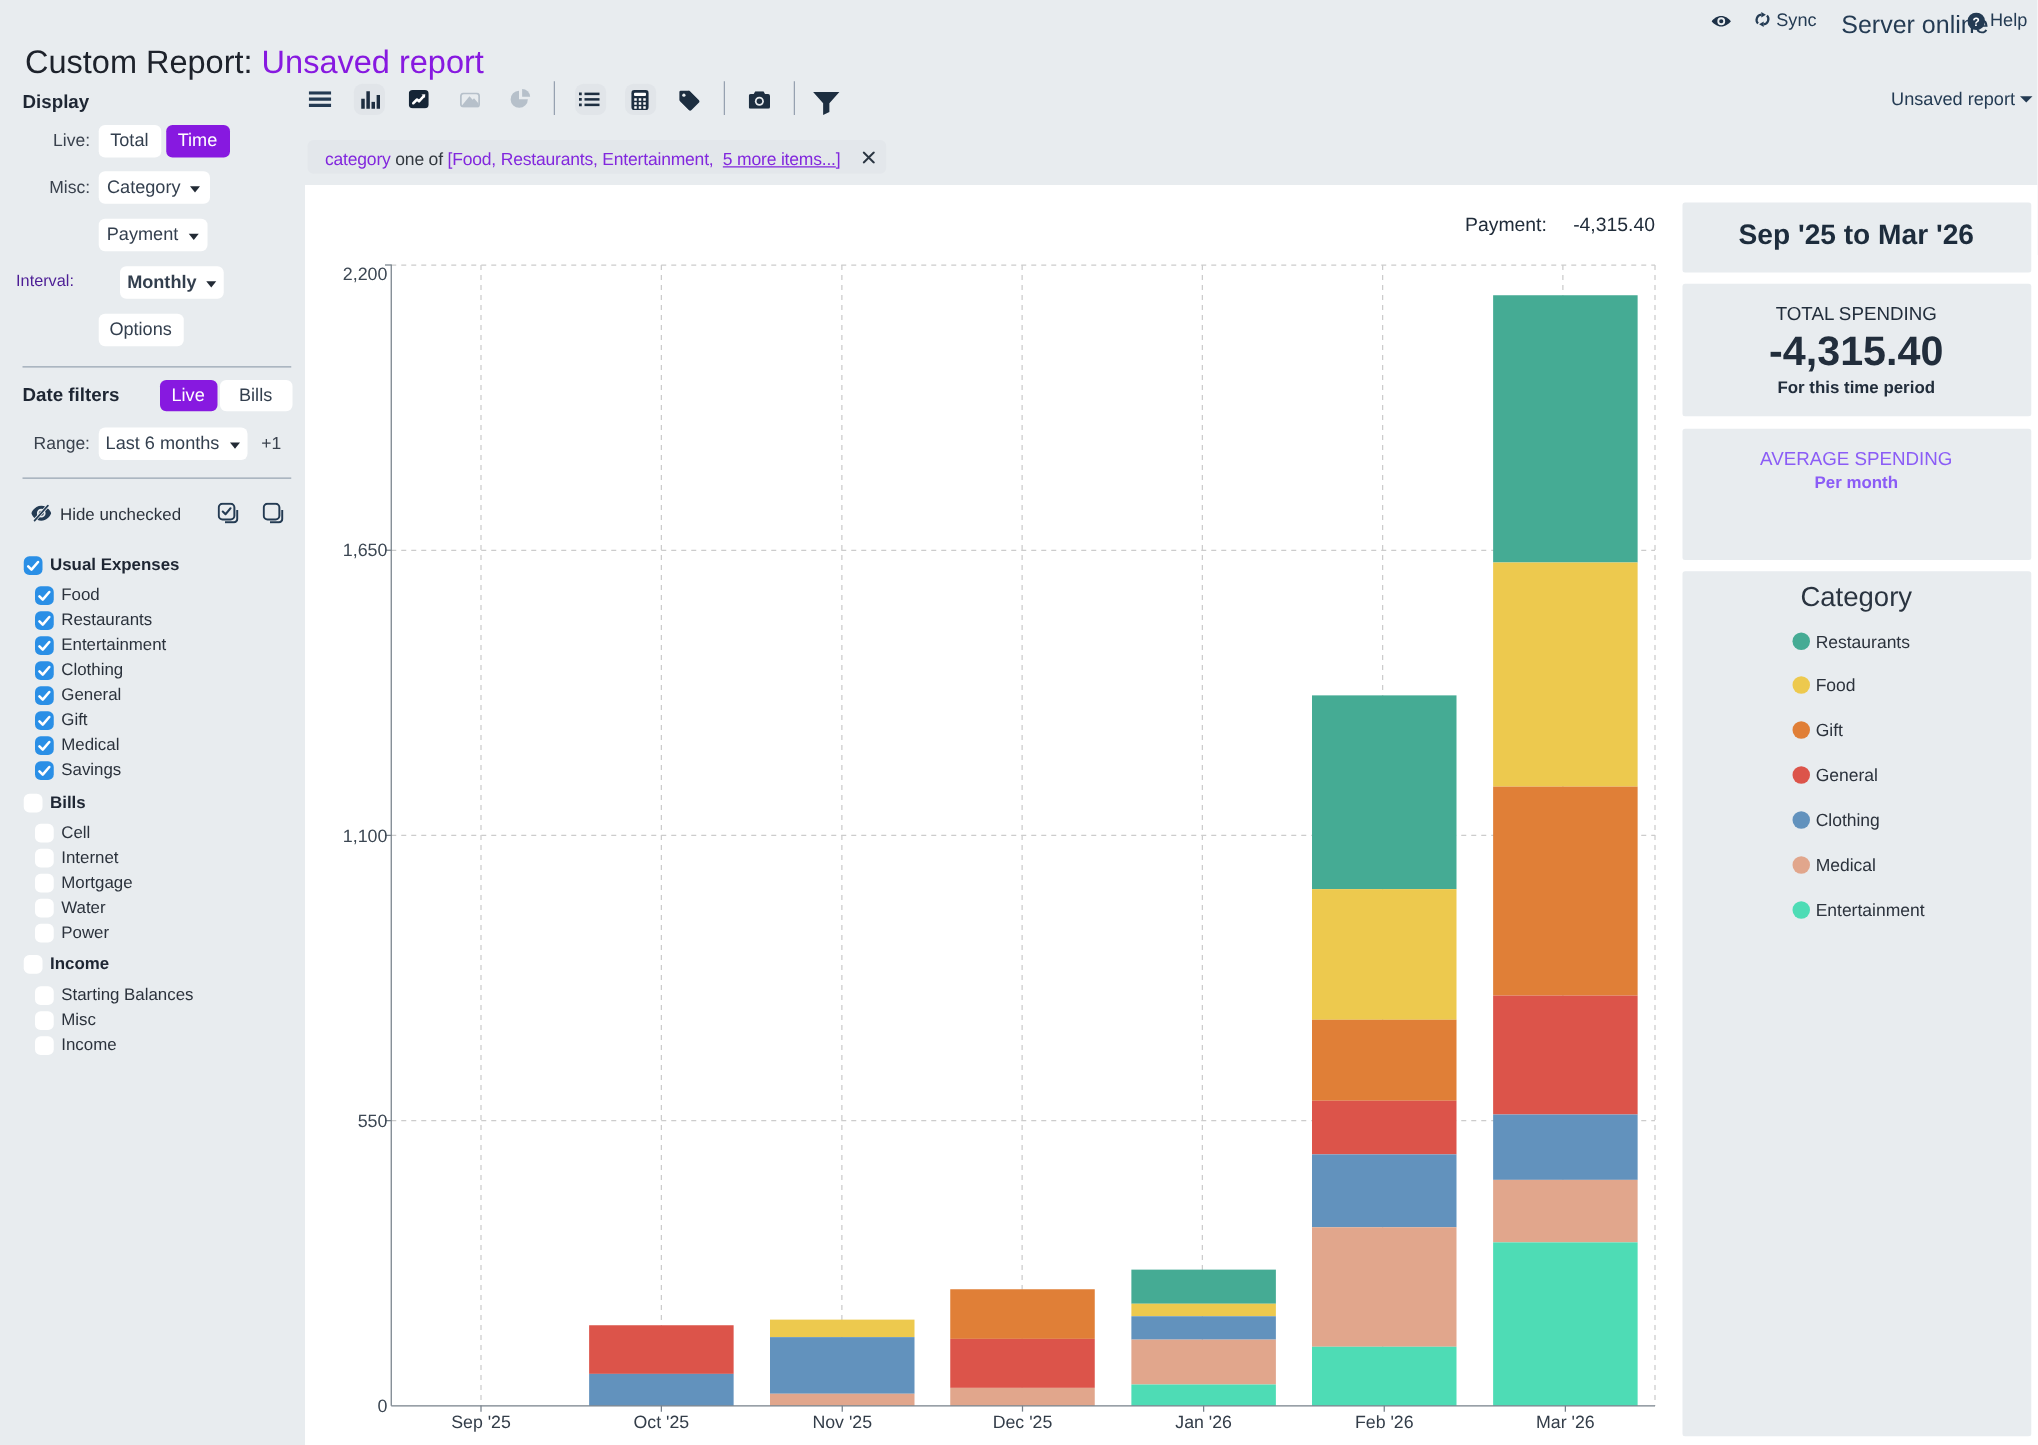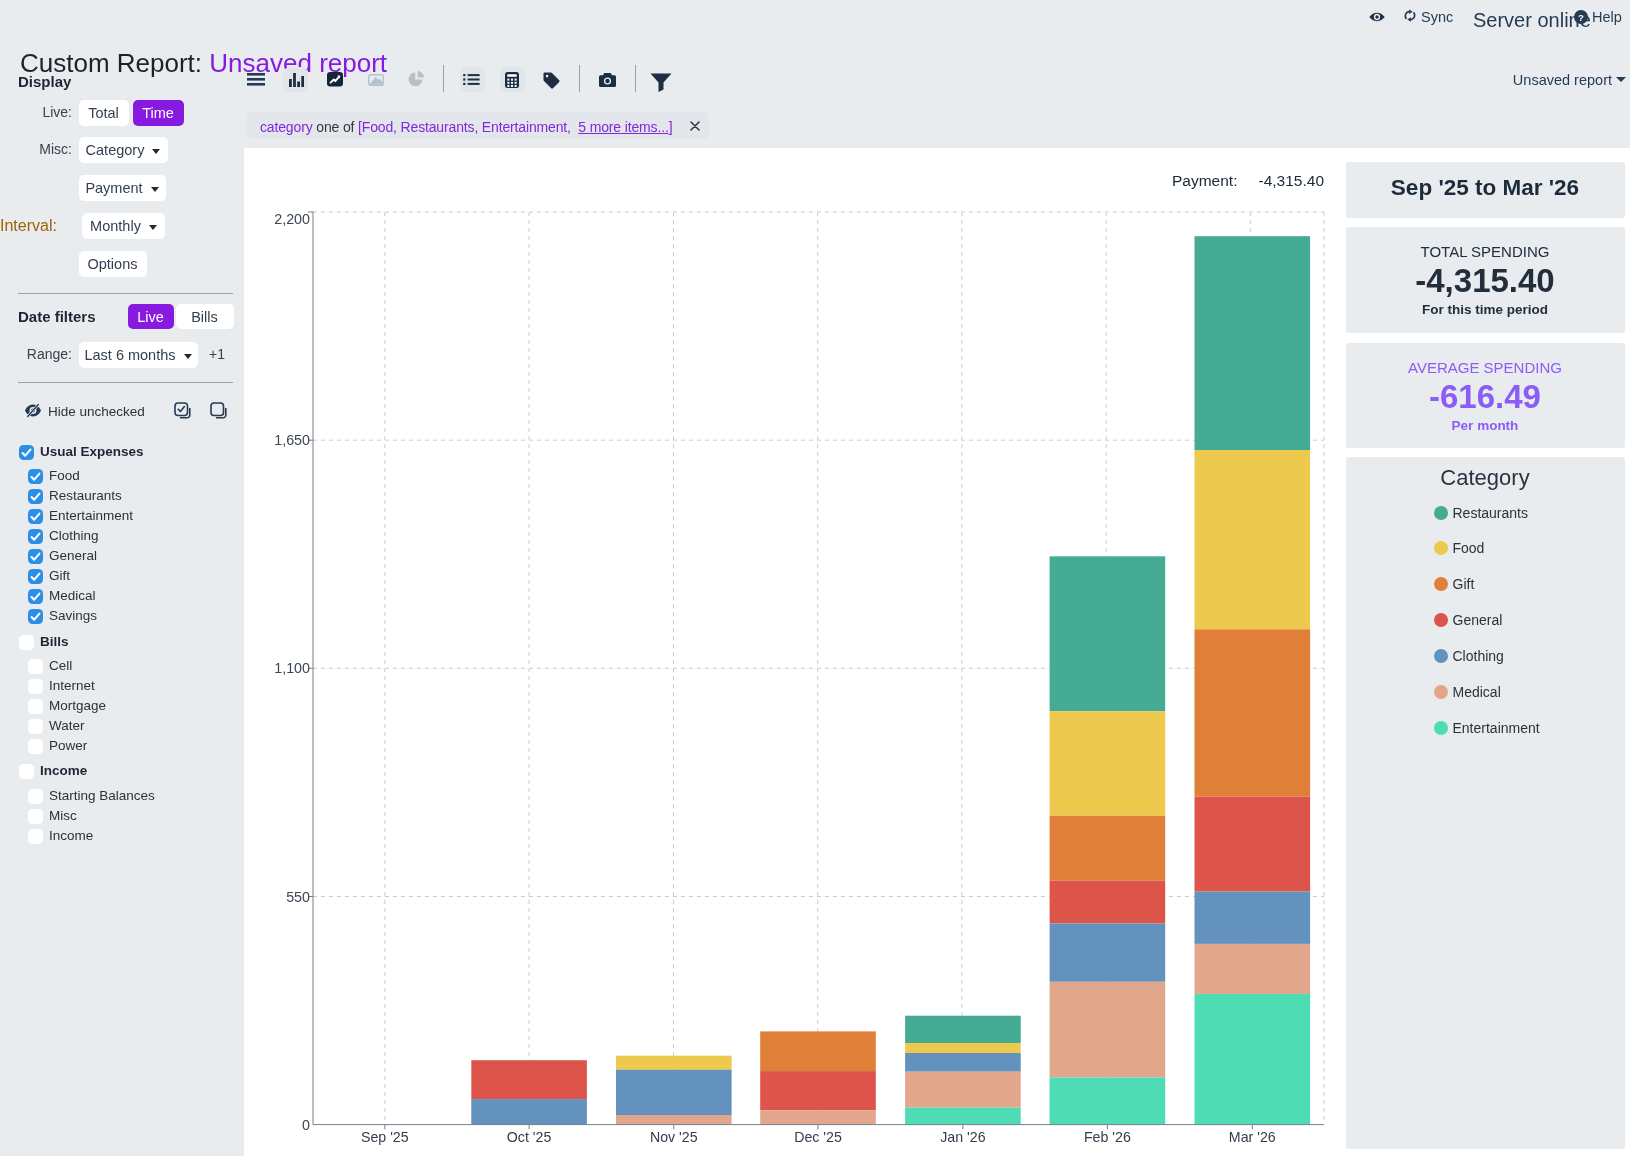--- a/index.html
+++ b/index.html
@@ -31,36 +31,36 @@
     <path d="M9.1 15 L9.1 9.9 L4.9 12.45 Z" fill="#243b53"></path>
   </svg>
   <div class="abs navy" style="left:1421px; top:9px; font-size:14.5px;">Sync</div>
   <div class="abs navy" style="left:1473px; top:9px; font-size:20px;">Server online</div>
   <svg class="abs" style="left:1574px; top:10px;" width="14" height="14" viewBox="0 0 16 16">
     <circle cx="8" cy="8" r="8" fill="#243b53"></circle>
     <text x="8" y="12" font-size="11" font-weight="bold" fill="#ffffff" text-anchor="middle" font-family="Liberation Sans">?</text>
   </svg>
   <div class="abs navy" style="left:1592px; top:9px; font-size:14.5px;">Help</div>
 
-  <div class="abs" style="left:20px; top:48px; font-size:26px; font-weight:500; color:#1d222b;">Custom Report: <span style="color:#8719e0;">Unsaved report</span></div>
+  <div class="abs" style="left:20px; top:34px; font-size:26px; font-weight:500; color:#1d222b;">Custom Report: <span style="color:#8719e0;">Unsaved report</span></div>
 
   <div class="abs" style="left:18px; top:73px; font-size:15px; font-weight:bold; color:#1e2633;">Display</div>
 
   <div class="abs" style="left:0; top:104px; width:72px; text-align:right; font-size:14px; color:#39414d;">Live:</div>
   <div class="btn abs" style="left:78.5px; top:100px; width:50px; height:26px;">Total</div>
   <div class="btn abs" style="left:132.5px; top:100px; width:51px; height:26px; background:#8719e0; color:#fff;">Time</div>
 
   <div class="abs" style="left:0; top:141px; width:72px; text-align:right; font-size:14px; color:#39414d;">Misc:</div>
   <div class="btn abs" style="left:78.5px; top:137px; width:89px; height:26px;">Category<span class="caret"></span></div>
 
   <div class="abs" style="left:0; top:179px; width:72px; text-align:right; font-size:10px; color:#39414d;margin-left:36px;">Type:</div>
   <div class="btn abs" style="left:78.5px; top:175px; width:87px; height:26px;">Payment<span class="caret"></span></div>
 
-  <div class="abs" style="left:0; top:217px; width:72px; text-align:left; font-size:16px; color:#a16207;">Interval:</div>
-  <div class="btn abs" style="left:82px; top:213px; width:83px; height:26px;">Monthly<span class="caret"></span></div>
+  <div class="abs" style="left:0; top:217px; width:72px; text-align:center; font-size:13px; color:#4c1d95;">Interval:</div>
+  <div class="btn abs" style="left:96px; top:213px; width:83px; height:26px;font-weight:bold;">Monthly<span class="caret"></span></div>
 
   <div class="btn abs" style="left:78.5px; top:251px; width:68px; height:26px;">Options</div>
 
   <div class="abs" style="left:18px; top:293px; width:215px; height:1px; background:#97a4b2;"></div>
 
   <div class="abs" style="left:18px; top:308px; font-size:15px; font-weight:bold; color:#1e2633;">Date filters</div>
   <div class="btn abs" style="left:127.5px; top:304px; width:46px; height:25px; background:#8719e0; color:#fff;">Live</div>
   <div class="btn abs" style="left:175.5px; top:304px; width:58px; height:25px;">Bills</div>
 
   <div class="abs" style="left:0; top:346px; width:72px; text-align:right; font-size:14px; color:#39414d;">Range:</div>
@@ -308,21 +308,20 @@
   </div>
 
   <div class="abs" style="left:1345.5px; top:227px; width:279px; height:106px; background:#e8ecef; border-radius:2px; text-align:center; color:#222e3c;">
     <div style="margin-top:16px; font-size:15px;">TOTAL SPENDING</div>
     <div style="font-size:33px; font-weight:bold; margin-top:2px;">-4,315.40</div>
     <div style="font-size:13.5px; font-weight:bold; margin-top:2px;">For this time period</div>
   </div>
 
   <div class="abs" style="left:1345.5px; top:342.5px; width:279px; height:105px; background:#e8ecef; border-radius:2px; text-align:center; color:#8b5cf6;">
     <div style="margin-top:16px; font-size:15px;">AVERAGE SPENDING</div>
-    <div style="font-size:33px; font-weight:bold; margin-top:2px;">-616.49</div>
     <div style="font-size:13.5px; font-weight:bold; margin-top:2px;">Per month</div>
   </div>
 
   <div class="abs" style="left:1345.5px; top:456.5px; width:279px; height:692px; background:#e8ecef; border-radius:2px;">
     <div style="text-align:center; margin-top:8.5px; font-size:22px; color:#2a3440;">Category</div>
     <div style="position:absolute; left:88.5px; top:49.3px; width:14px; height:14px; border-radius:50%; background:#45ab94;"></div>
     <div style="position:absolute; left:107px; top:48.3px; font-size:14px; color:#2b323c; white-space:nowrap;">Restaurants</div>
     <div style="position:absolute; left:88.5px; top:84.7px; width:14px; height:14px; border-radius:50%; background:#edc94e;"></div>
     <div style="position:absolute; left:107px; top:83.7px; font-size:14px; color:#2b323c; white-space:nowrap;">Food</div>
     <div style="position:absolute; left:88.5px; top:120.7px; width:14px; height:14px; border-radius:50%; background:#e07f37;"></div>

